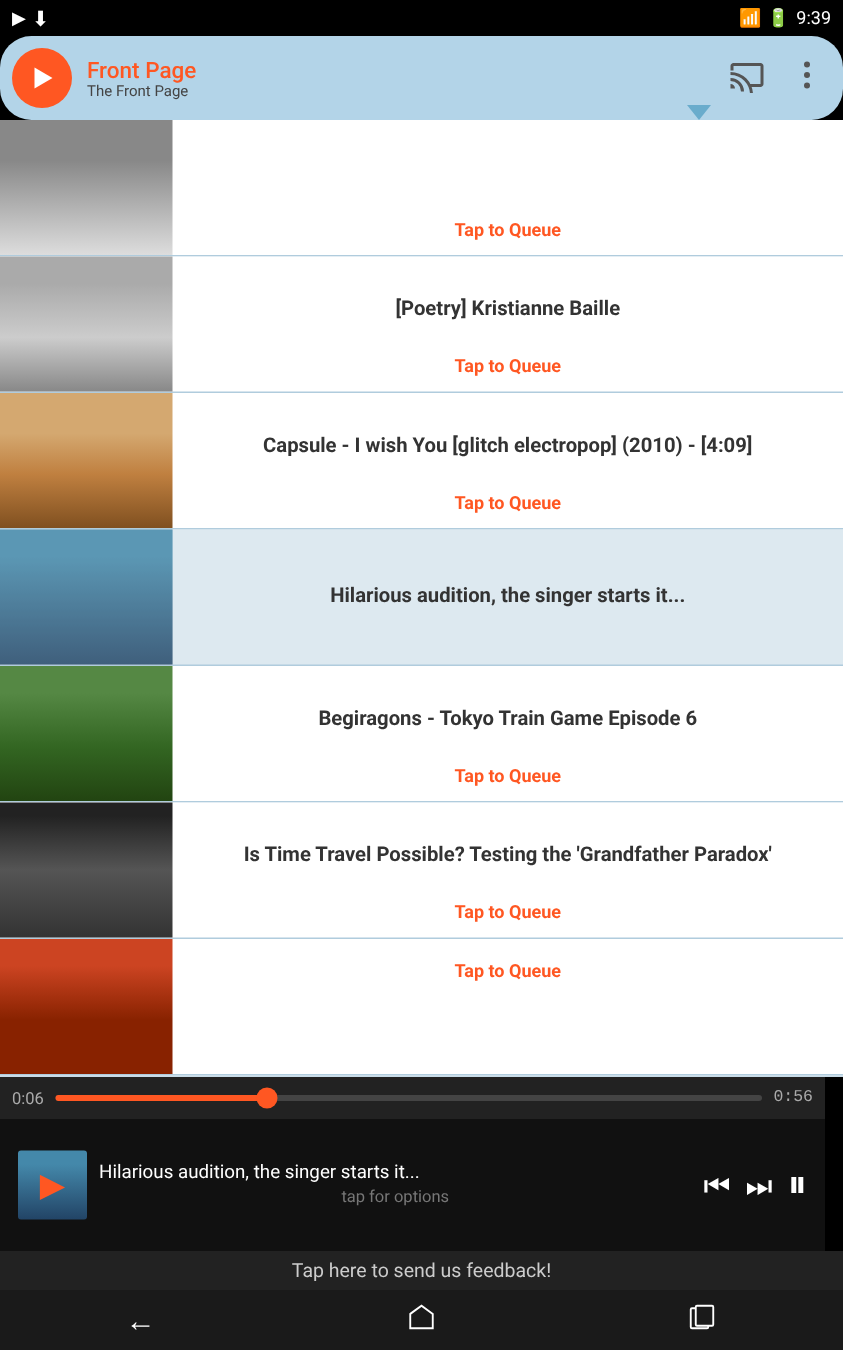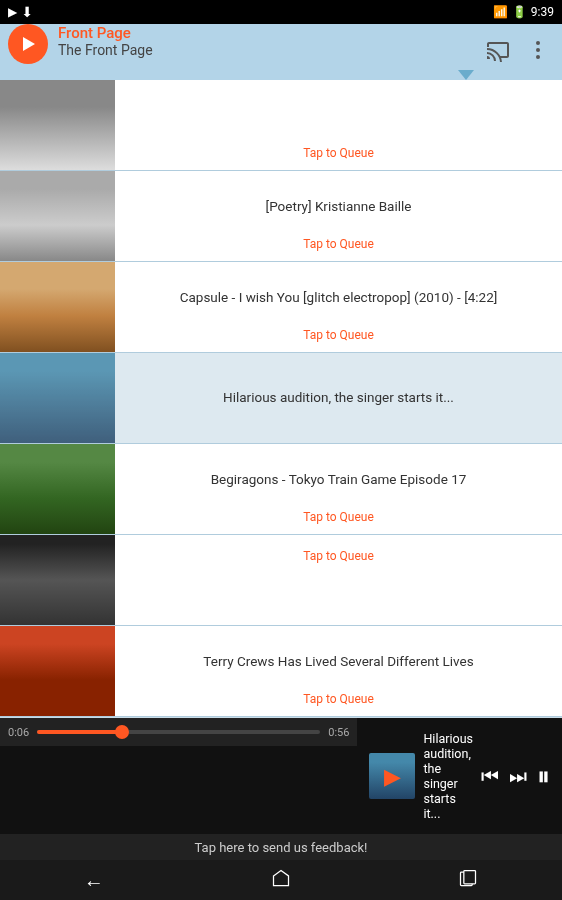--- a/index.html
+++ b/index.html
@@ -26,22 +26,24 @@
     }
     .status-left { display: flex; align-items: center; gap: 4px; }
     .status-right { display: flex; align-items: center; gap: 4px; font-size: 12px; }
 
     
     .app-bar {
       width: 100%;
       height: 56px;
       background: #b3d4e8;
       display: flex;
+      align-items: center;
       padding: 0 8px;
       position: relative;
+      border-radius: 21px;
     }
     .app-bar-logo {
       width: 40px;
       height: 40px;
       background: #ff5722;
       border-radius: 50%;
       display: flex;
       align-items: center;
       justify-content: center;
       margin-right: 10px;
@@ -49,21 +51,21 @@
     }
     .app-bar-logo svg { width: 20px; height: 20px; }
     .app-bar-titles { flex: 1; }
     .app-bar-title {
       color: #ff5722;
       font-size: 15px;
       font-weight: 500;
     }
     .app-bar-subtitle {
       color: #444;
-      font-size: 14px;
+      font-size: 10px;
     }
     .app-bar-actions {
       display: flex;
       align-items: center;
       gap: 8px;
     }
     .cast-icon, .more-icon {
       color: #555;
       font-size: 20px;
       cursor: pointer;
@@ -138,37 +140,37 @@
       font-size: 12px;
       text-align: center;
       padding-top: 2px;
     }
 
     
     .bottom-player {
       position: absolute;
       bottom: 40px;
       left: 0;
-      right: 0;
+      right: 12px;
       height: 110px;
       background: #111;
       display: flex;
-      flex-direction: row;
+      flex-direction: column;
     }
     .progress-bar-container {
       width: 100%;
       height: 28px;
       background: #222;
       display: flex;
       align-items: center;
       padding: 0 8px;
       gap: 8px;
     }
     .time-start { color: #aaa; font-size: 11px; }
-    .time-end { color: #aaa; font-size: 11px; }
+    .time-end { color: #aaa; font-size: 11px; font-family: Liberation Mono, monospace; }
     .progress-track {
       flex: 1;
       height: 4px;
       background: #444;
       border-radius: 2px;
       position: relative;
     }
     .progress-fill {
       height: 100%;
       background: #ff5722;
@@ -341,88 +343,89 @@
       <svg width="24" height="24" viewBox="0 0 24 24" fill="#555">
         <circle cx="12" cy="5" r="2"></circle>
           <circle cx="12" cy="12" r="2"></circle>
           <circle cx="12" cy="19" r="2"></circle>
       </svg>
     </div>
   </div>
   <div class="triangle-indicator"></div>
 </div>
 
-<div class="content-list" id="content-list" style="height: 638px;">
+<div class="content-list" id="content-list" style="height: 638px; font-weight: bold;">
 
 <div class="list-item">
       <div class="list-item-thumb img-person1" style="display: flex; align-items: center; justify-content: center;"></div>
       <div class="list-item-content">
         <div class="item-title"></div>
         <div class="item-action">Tap to Queue</div>
       </div>
     </div>
     <div class="list-item">
       <div class="list-item-thumb img-person2" style="display: flex; align-items: center; justify-content: center;"></div>
       <div class="list-item-content">
         <div class="item-title">[Poetry] Kristianne Baille</div>
         <div class="item-action">Tap to Queue</div>
       </div>
     </div>
     <div class="list-item">
       <div class="list-item-thumb img-person3" style="display: flex; align-items: center; justify-content: center;"></div>
       <div class="list-item-content">
-        <div class="item-title">Capsule - I wish You [glitch electropop] (2010) - [4:22]</div>
+        <div class="item-title">Capsule - I wish You [glitch electropop] (2010) - [4:09]</div>
         <div class="item-action">Tap to Queue</div>
       </div>
     </div>
     <div class="list-item queued">
       <div class="list-item-thumb img-person4" style="display: flex; align-items: center; justify-content: center;">
         <div class="queued-overlay"></div>
       </div>
       <div class="list-item-content">
         <div class="item-title">Hilarious audition, the singer starts it...</div>
       </div>
     </div>
     <div class="list-item">
       <div class="list-item-thumb img-person5" style="display: flex; align-items: center; justify-content: center;"></div>
       <div class="list-item-content">
-        <div class="item-title">Begiragons - Tokyo Train Game Episode 17</div>
+        <div class="item-title">Begiragons - Tokyo Train Game Episode 6</div>
         <div class="item-action">Tap to Queue</div>
       </div>
     </div>
     <div class="list-item">
       <div class="list-item-thumb img-person6" style="display: flex; align-items: center; justify-content: center;"></div>
       <div class="list-item-content">
+        <div class="item-title">Is Time Travel Possible? Testing the 'Grandfather Paradox'</div>
         <div class="item-action">Tap to Queue</div>
       </div>
     </div>
     <div class="list-item">
       <div class="list-item-thumb img-person7" style="display: flex; align-items: center; justify-content: center;"></div>
       <div class="list-item-content">
-        <div class="item-title">Terry Crews Has Lived Several Different Lives</div>
         <div class="item-action">Tap to Queue</div>
       </div>
     </div>
   </div>
 
 <div class="bottom-player" style="bottom:66px; height:116px;">
   <div class="progress-bar-container">
     <span class="time-start">0:06</span>
     <div class="progress-track">
       <div class="progress-fill"></div>
       <div class="progress-thumb"></div>
     </div>
     <span class="time-end">0:56</span>
   </div>
   <div class="player-main">
     <div class="player-thumb img-person4">
       <span class="player-thumb-arrow">▶</span>
     </div>
     <div class="player-info">
       <div class="player-title">Hilarious audition, the singer starts it...</div>
+      <div class="tap-options">tap for options</div>
     </div>
     <div class="player-controls">
       <span class="ctrl-btn">⏮</span>
       <span class="ctrl-btn">⏭</span>
       <span class="play-btn">⏸</span>
     </div>
   </div>
 </div>
 
 <div class="feedback-strip" style="bottom:40px; height:26px;">

